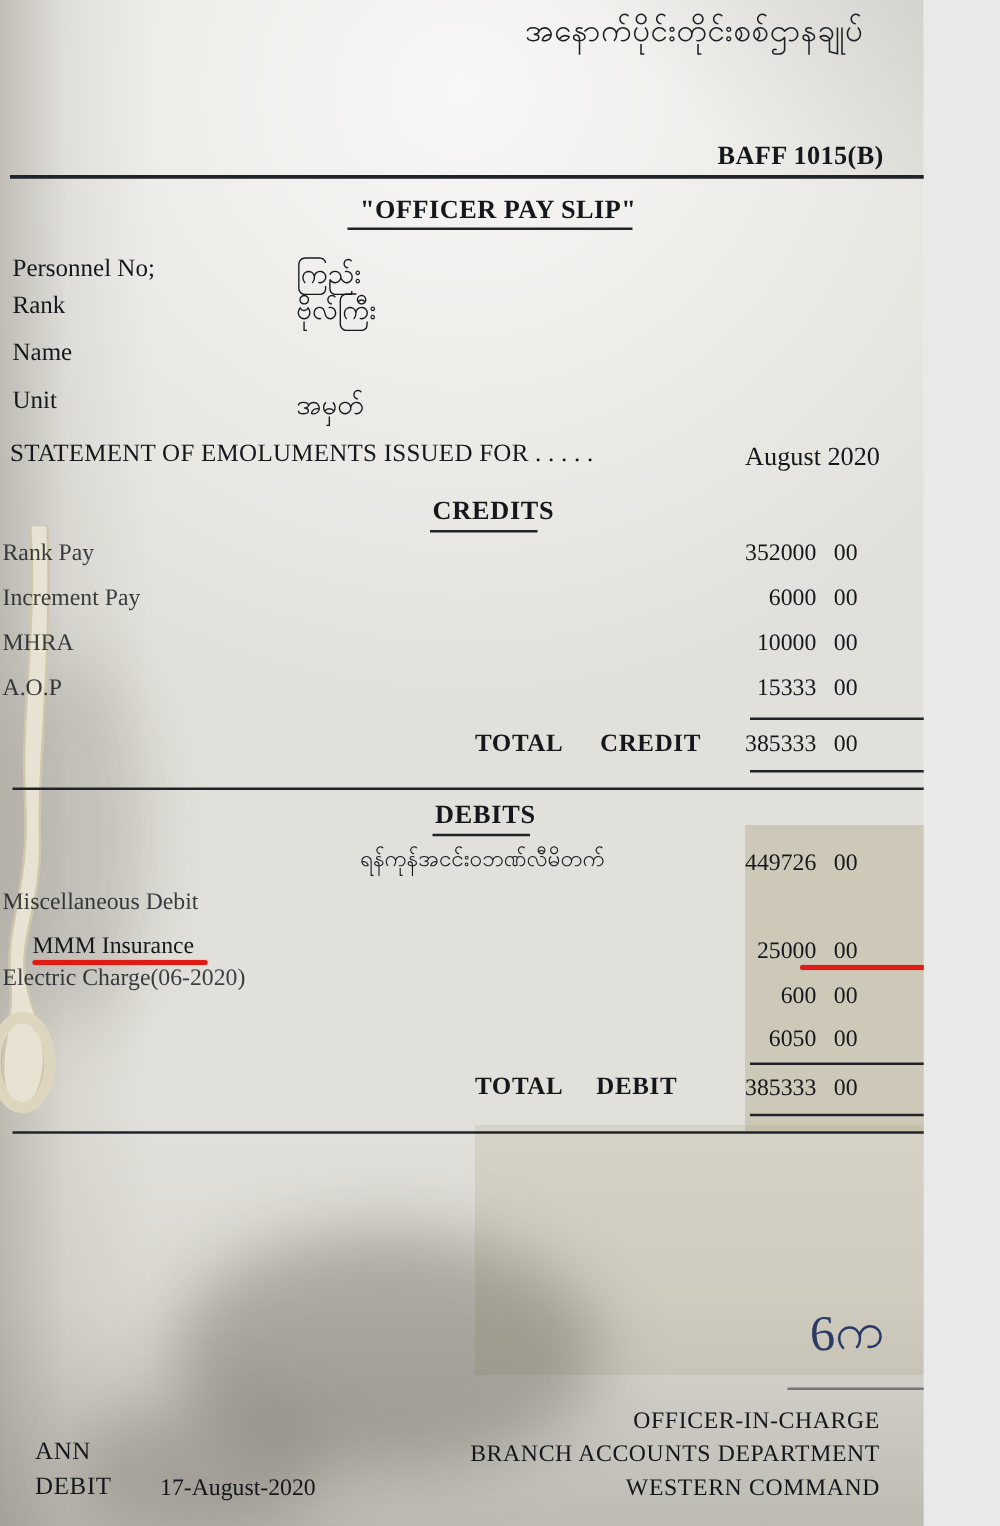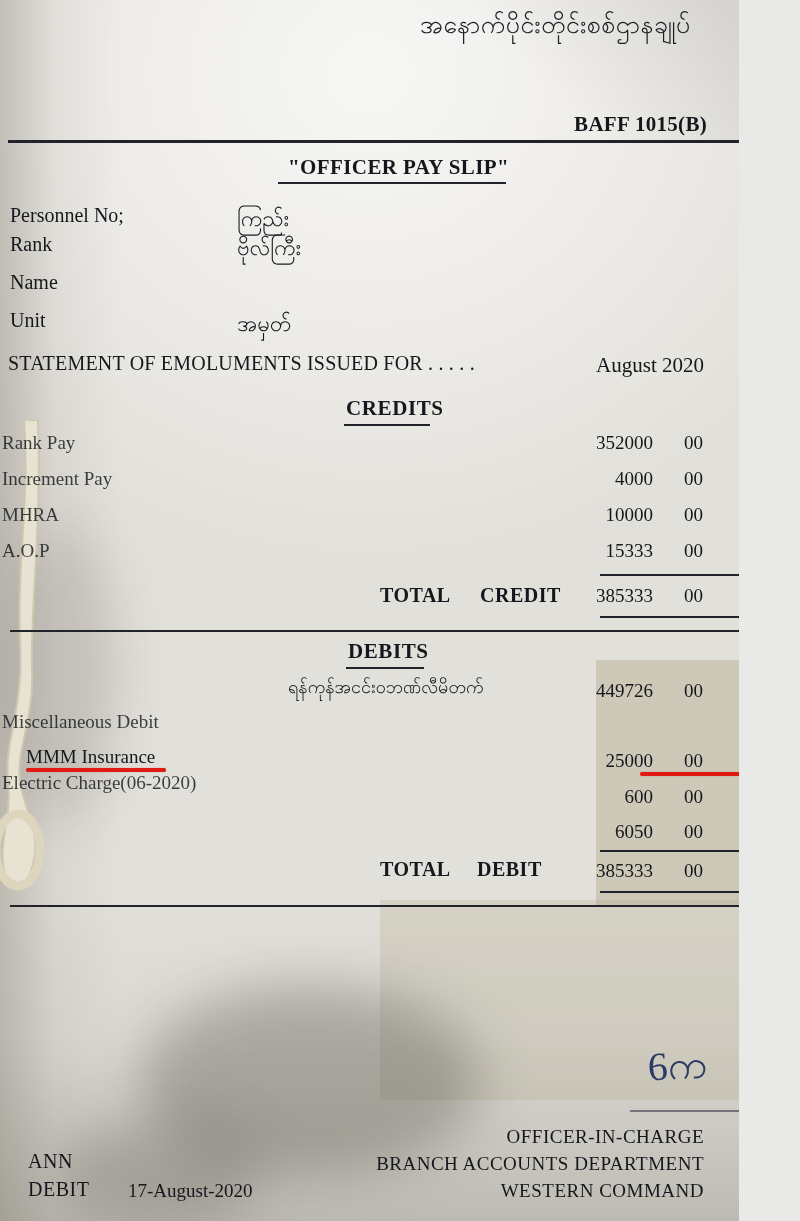--- a/index.html
+++ b/index.html
@@ -170,21 +170,21 @@
     right: 86px;
     font-size: 19px;
     text-align: right;
     width: 160px;
   }
   .cents {
     position: absolute;
     right: 36px;
     font-size: 19px;
     width: 36px;
-    text-align: right;
+    text-align: left;
   }
 
   .total-word {
     position: absolute;
     font-size: 20px;
     font-weight: bold;
     letter-spacing: 0.5px;
   }
   .total-rule {
     position: absolute;
@@ -299,21 +299,21 @@
     <div class="month">August 2020</div>
 
     <div class="section-head credits-head">CREDITS</div>
     <div class="credits-underline"></div>
 
     <div class="line-item fade-left" style="top:432px;">Rank Pay</div>
     <div class="amt" style="top:432px;">352000</div>
     <div class="cents" style="top:432px;">00</div>
 
     <div class="line-item fade-left" style="top:468px;">Increment Pay</div>
-    <div class="amt" style="top:468px;">4000</div>
+    <div class="amt" style="top:468px;">6000</div>
     <div class="cents" style="top:468px;">00</div>
 
     <div class="line-item fade-left" style="top:504px;">MHRA</div>
     <div class="amt" style="top:504px;">10000</div>
     <div class="cents" style="top:504px;">00</div>
 
     <div class="line-item fade-left" style="top:540px;">A.O.P</div>
     <div class="amt" style="top:540px;">15333</div>
     <div class="cents" style="top:540px;">00</div>
 

